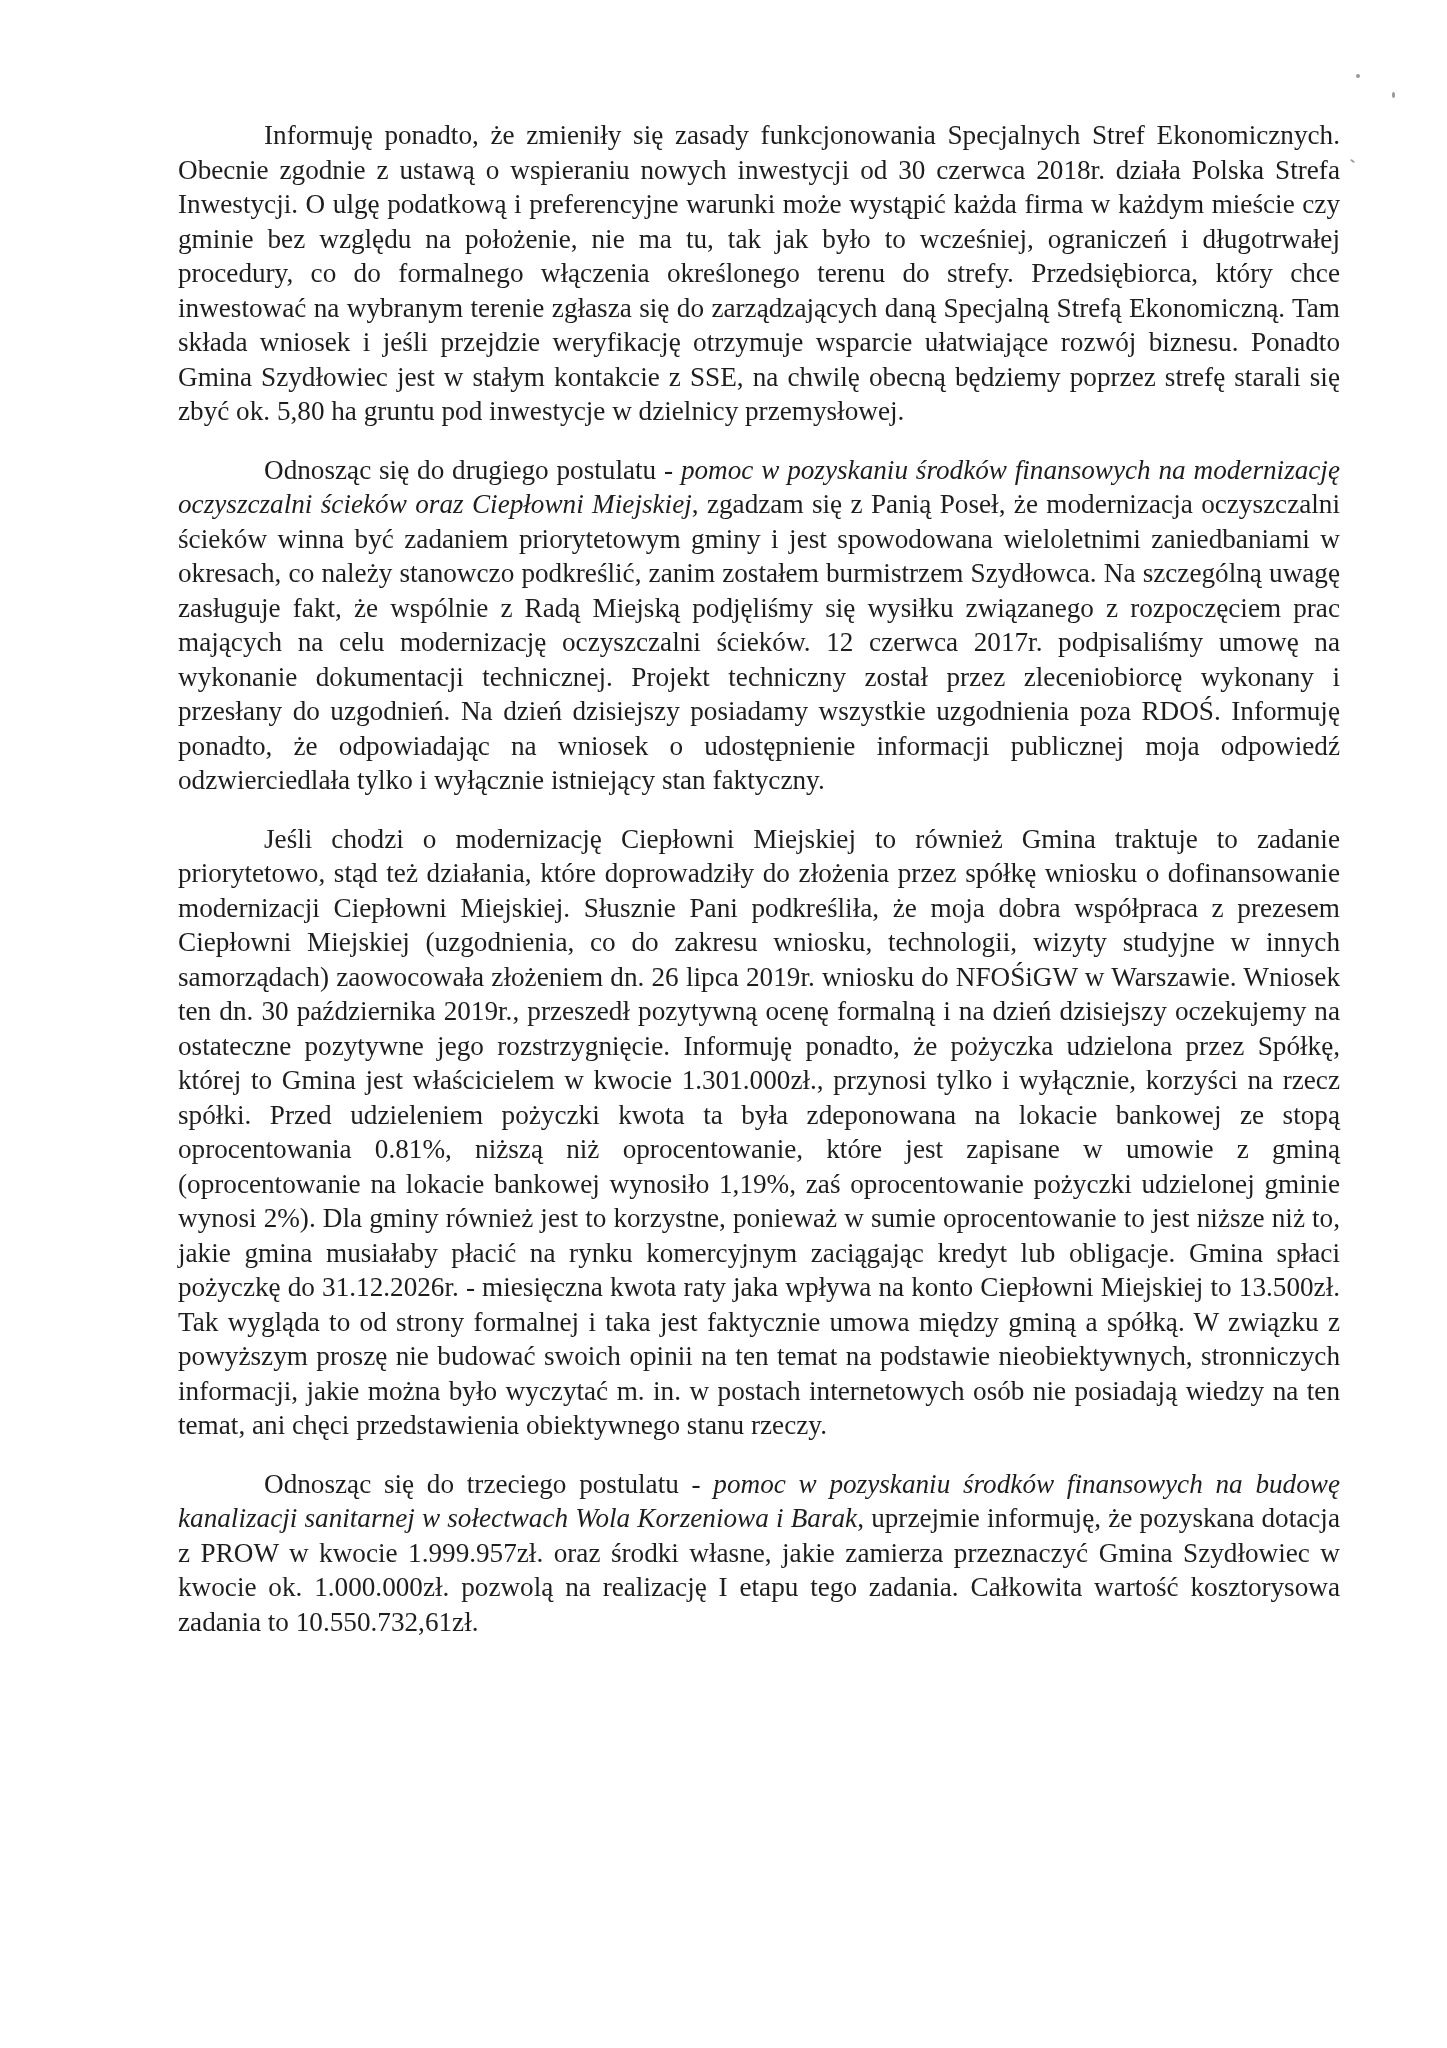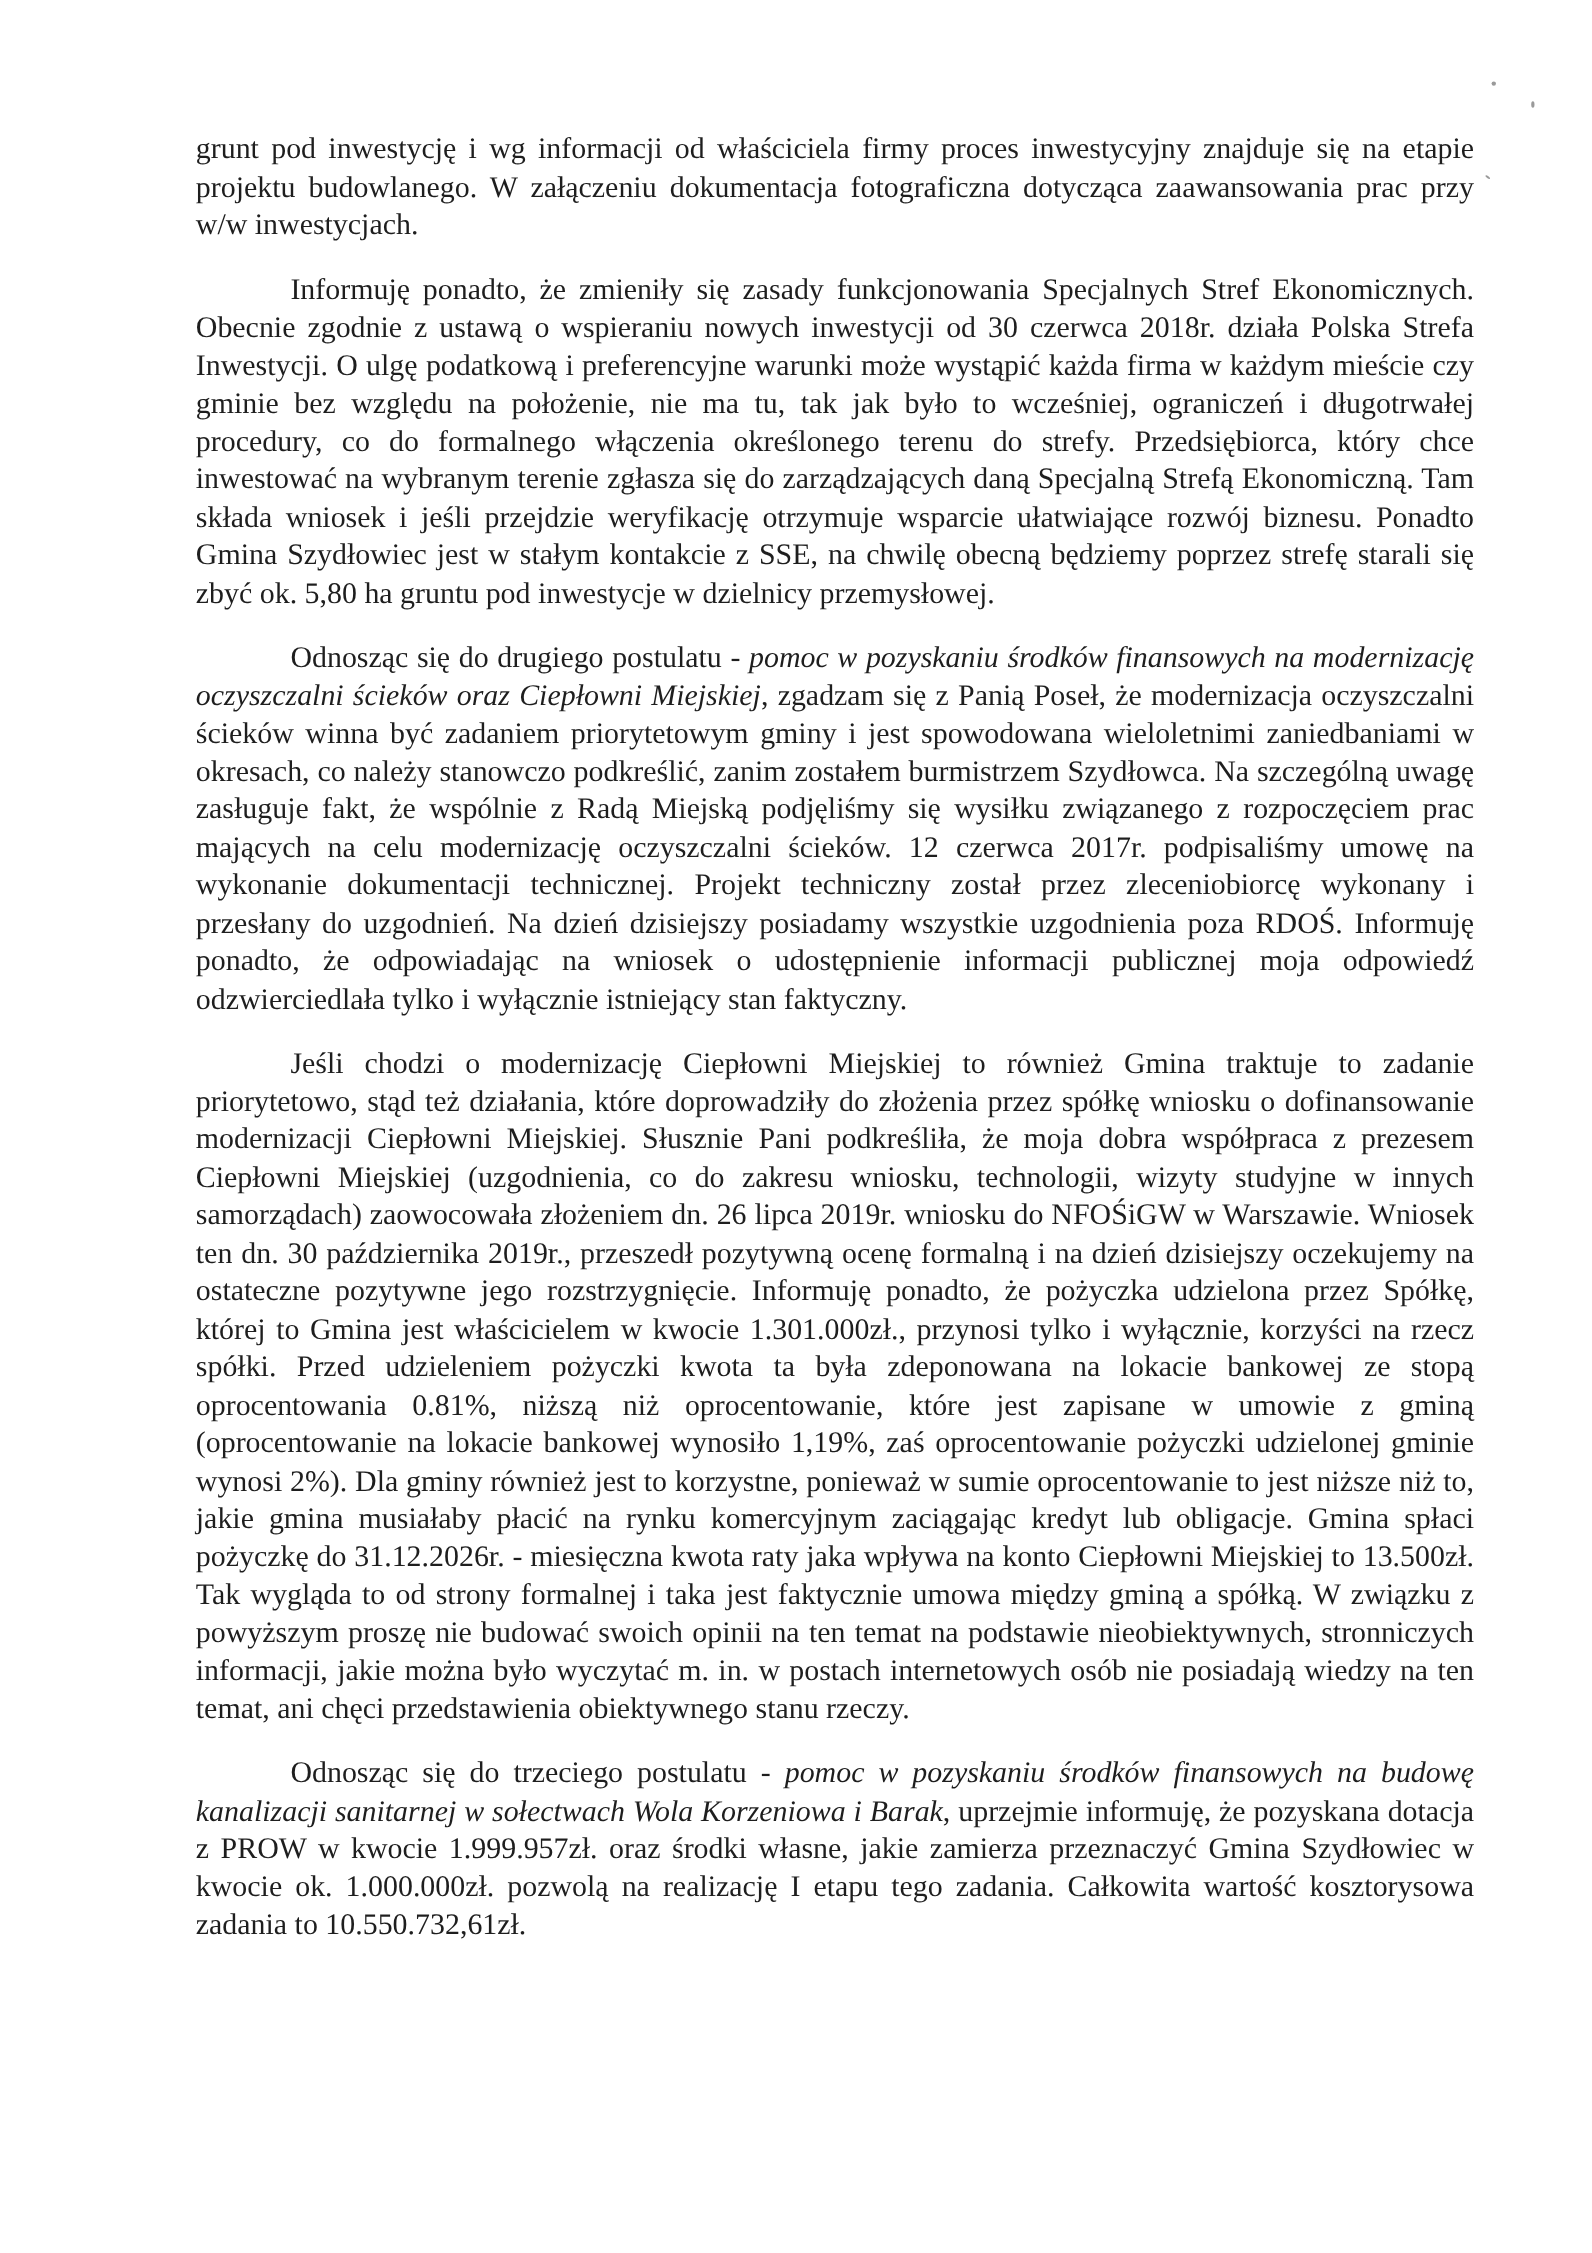--- a/index.html
+++ b/index.html
@@ -36,23 +36,20 @@
     .speck {
       position: absolute;
       background: #9a9a9a;
       border-radius: 50%;
     }
   </style>
 </head>
 <body>
 
 <div class="page">
-  <p class="para">
-    <span>grunt pod inwestycję i wg informacji od właściciela firmy proces inwestycyjny znajduje się na etapie projektu budowlanego. W załączeniu dokumentacja fotograficzna dotycząca zaawansowania prac przy w/w inwestycjach.</span>
-  </p>
 
   <p class="para indent">
     <span>Informuję ponadto, że zmieniły się zasady funkcjonowania Specjalnych Stref Ekonomicznych. Obecnie zgodnie z ustawą o wspieraniu nowych inwestycji od 30 czerwca 2018r. działa Polska Strefa Inwestycji. O ulgę podatkową i preferencyjne warunki może wystąpić każda firma w każdym mieście czy gminie bez względu na położenie, nie ma tu, tak jak było to wcześniej, ograniczeń i długotrwałej procedury, co do formalnego włączenia określonego terenu do strefy. Przedsiębiorca, który chce inwestować na wybranym terenie zgłasza się do zarządzających daną Specjalną Strefą Ekonomiczną. Tam składa wniosek i jeśli przejdzie weryfikację otrzymuje wsparcie ułatwiające rozwój biznesu. Ponadto Gmina Szydłowiec jest w stałym kontakcie z SSE, na chwilę obecną będziemy poprzez strefę starali się zbyć ok. 5,80 ha gruntu pod inwestycje w dzielnicy przemysłowej.</span>
   </p>
 
   <p class="para indent">
     <span>Odnosząc się do drugiego postulatu - </span><span class="em">pomoc w pozyskaniu środków finansowych na modernizację oczyszczalni ścieków oraz Ciepłowni Miejskiej</span><span>, zgadzam się z Panią Poseł, że modernizacja oczyszczalni ścieków winna być zadaniem priorytetowym gminy i jest spowodowana wieloletnimi zaniedbaniami w okresach, co należy stanowczo podkreślić, zanim zostałem burmistrzem Szydłowca.  Na szczególną uwagę zasługuje fakt, że wspólnie z Radą Miejską podjęliśmy się wysiłku związanego z rozpoczęciem prac mających na celu modernizację oczyszczalni ścieków. 12 czerwca 2017r. podpisaliśmy umowę na wykonanie dokumentacji technicznej. Projekt techniczny został przez zleceniobiorcę wykonany i przesłany do uzgodnień. Na dzień dzisiejszy posiadamy wszystkie uzgodnienia poza RDOŚ. Informuję ponadto, że odpowiadając na wniosek o udostępnienie informacji publicznej moja odpowiedź odzwierciedlała tylko i wyłącznie istniejący stan faktyczny.</span>
   </p>
 
   <p class="para indent">

